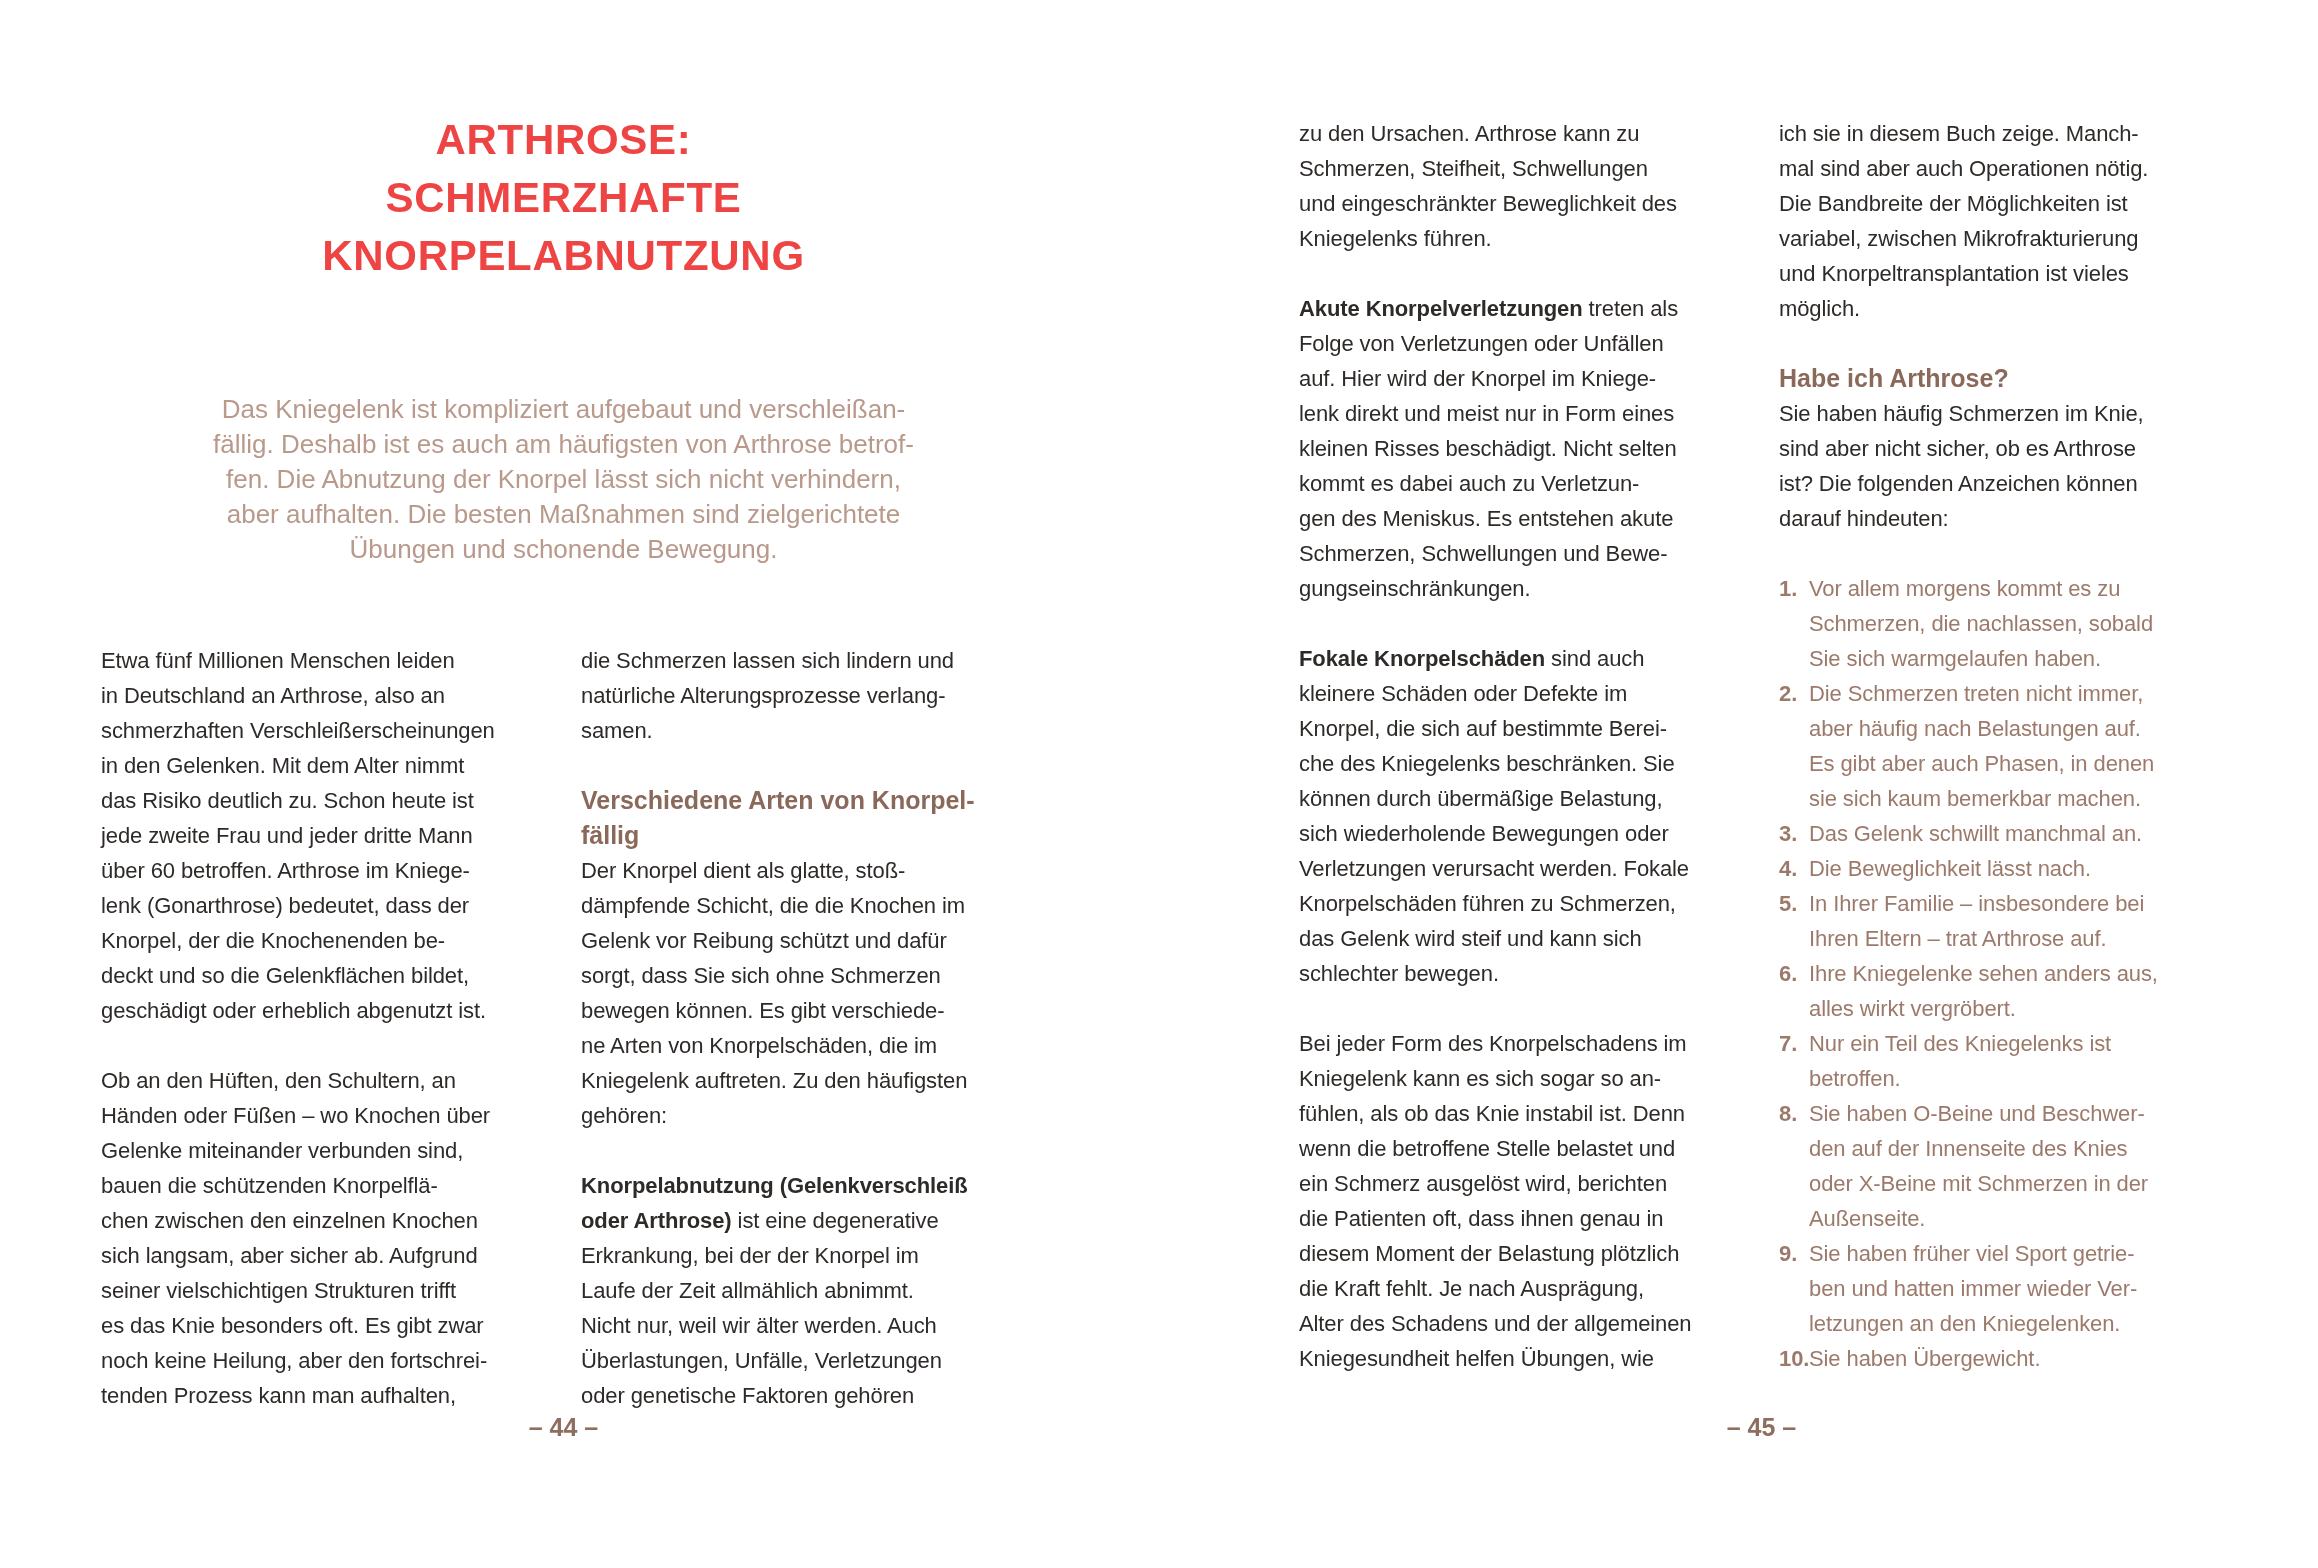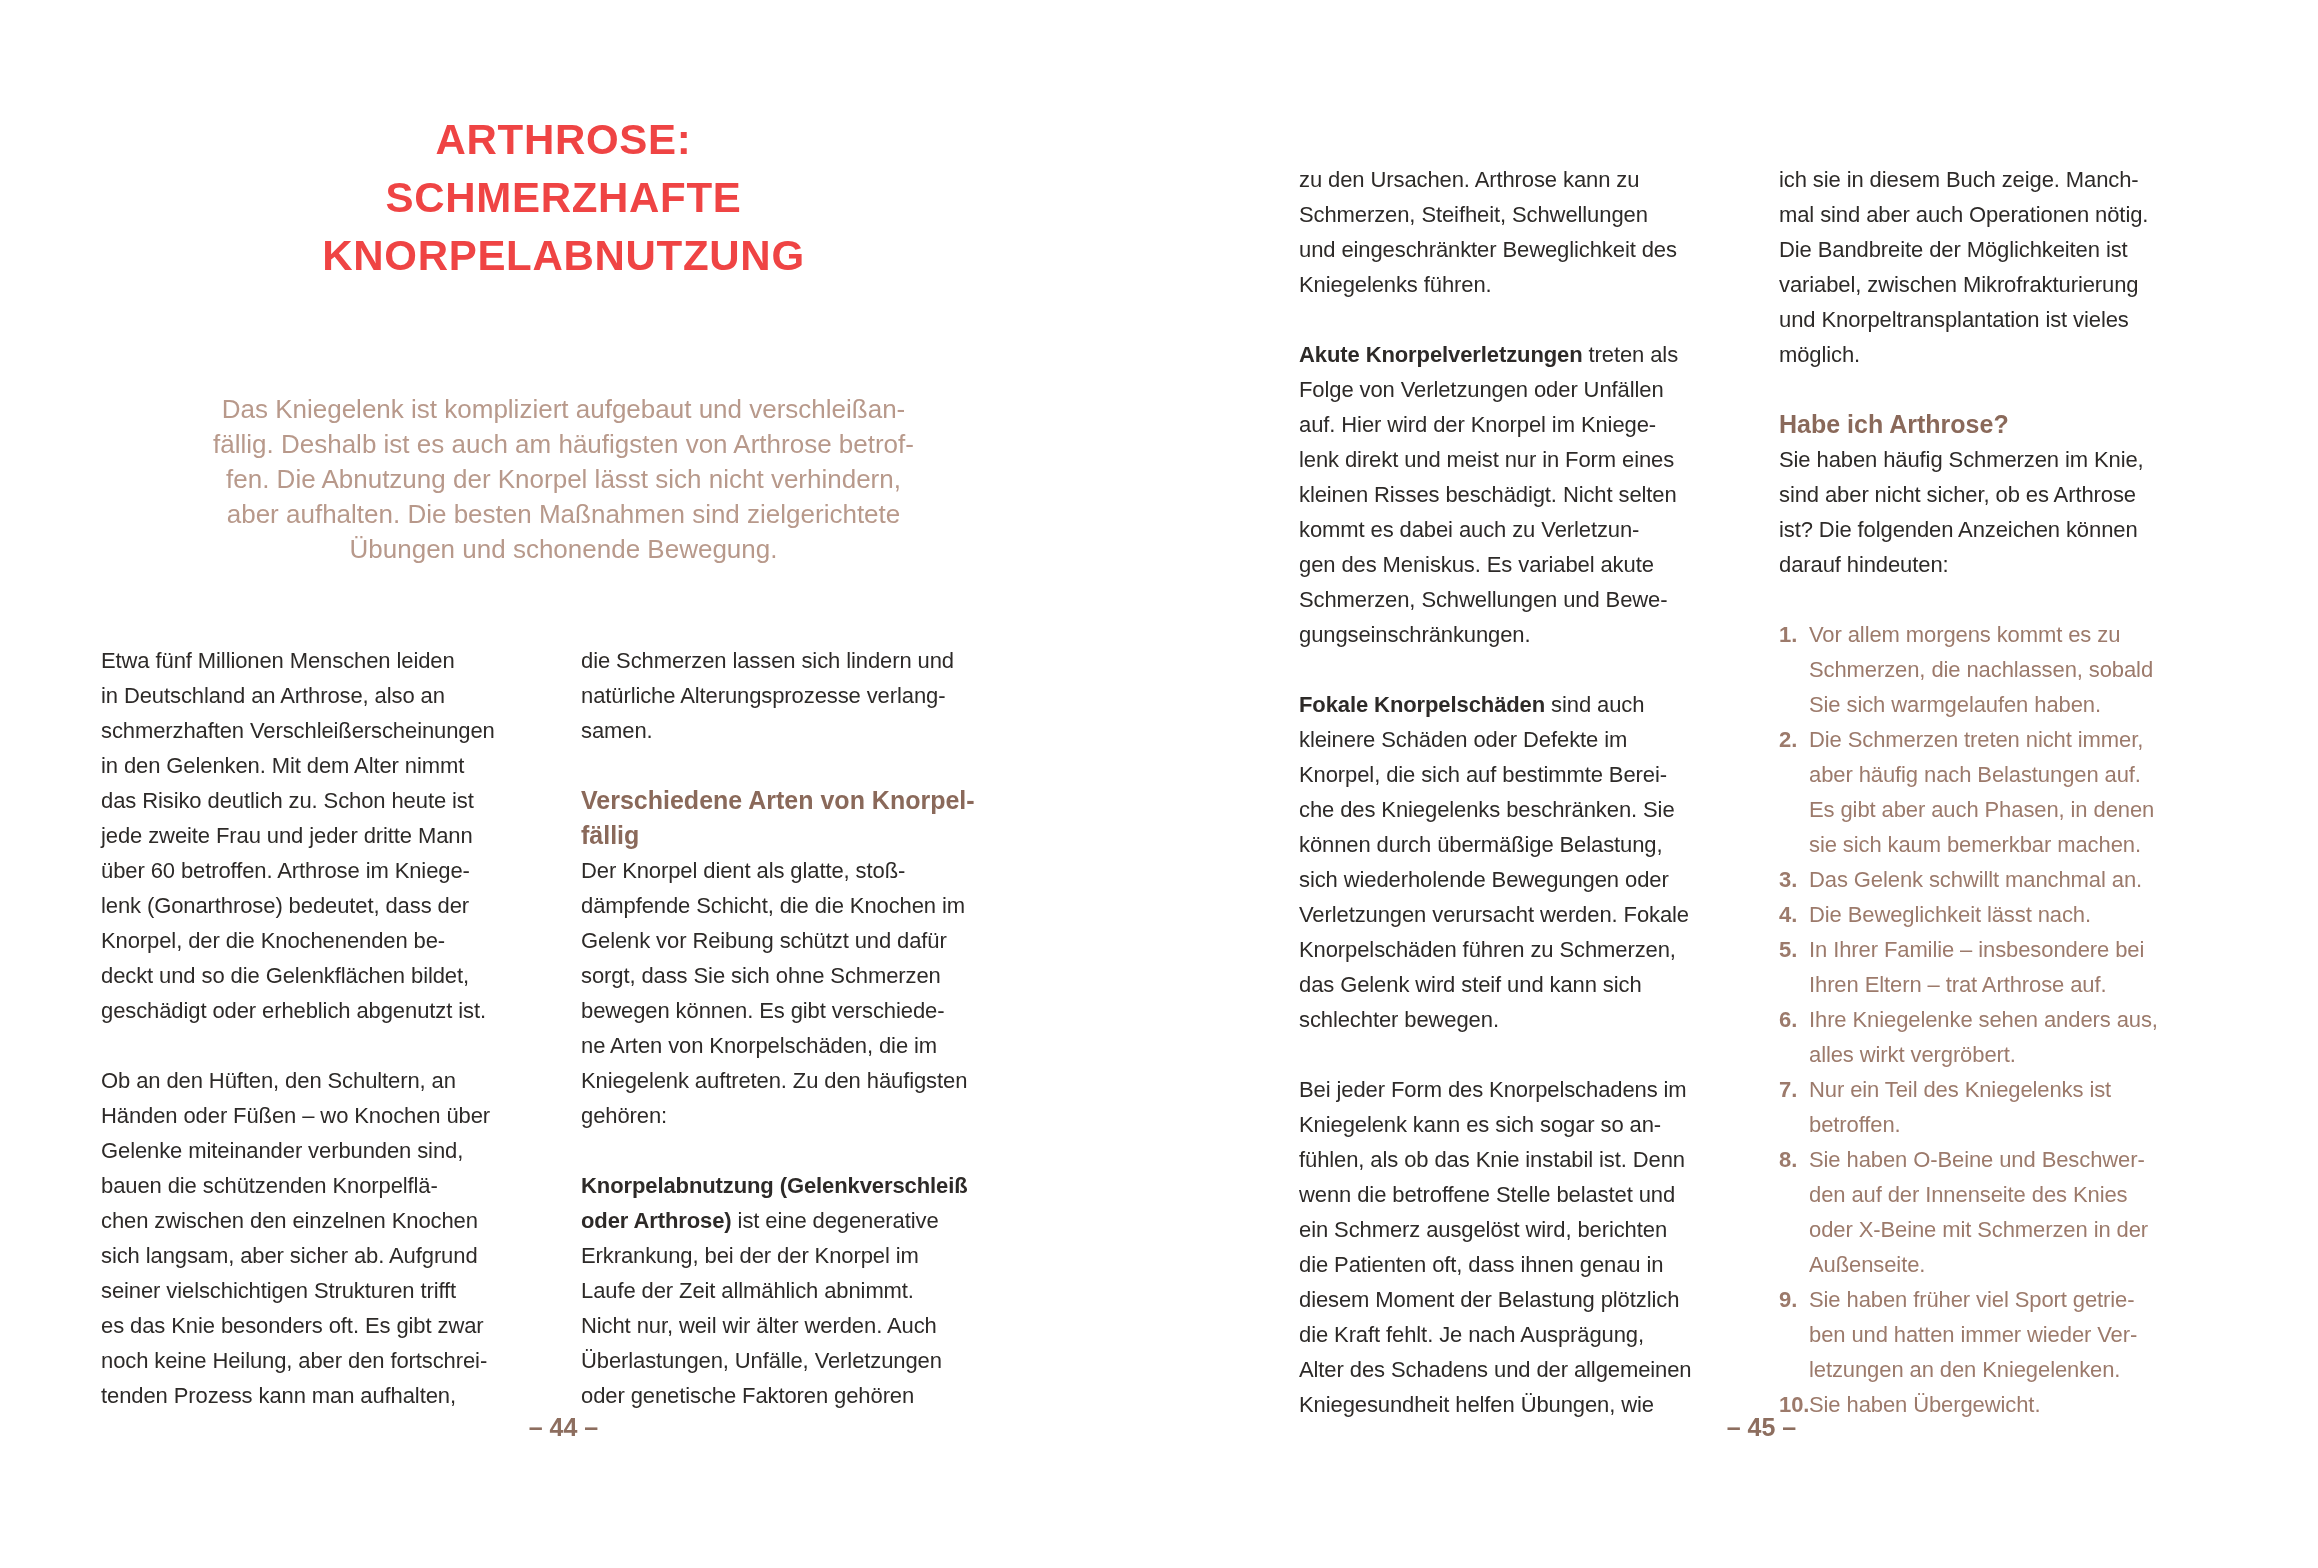--- a/index.html
+++ b/index.html
@@ -6,21 +6,21 @@
   #spread {
     position: relative;
     width: 2319px;
     height: 1569px;
     background: #ffffff;
     font-family: "Liberation Sans", sans-serif;
     overflow: hidden;
   }
   .page { position: absolute; top: 0; width: 925px; }
   #page-left  { left: 101px; }
-  #page-right { left: 1299px; margin-top: 46px; }
+  #page-right { left: 1299px; }
 
   .chapter-title {
     margin: 111px 0 0 0;
     font-size: 42px;
     line-height: 58px;
     font-weight: 700;
     letter-spacing: 0.7px;
     color: #ef4444;
     text-align: center;
     white-space: pre-line;
@@ -150,21 +150,21 @@
         <p>zu den Ursachen. Arthrose kann zu
 Schmerzen, Steifheit, Schwellungen
 und eingeschränkter Beweglichkeit des
 Kniegelenks führen.</p>
         <p><span class="lead">Akute Knorpelverletzungen</span><span> treten als
 Folge von Verletzungen oder Unfällen
 auf. Hier wird der Knorpel im Kniege-
 lenk direkt und meist nur in Form eines
 kleinen Risses beschädigt. Nicht selten
 kommt es dabei auch zu Verletzun-
-gen des Meniskus. Es variabel akute
+gen des Meniskus. Es entstehen akute
 Schmerzen, Schwellungen und Bewe-
 gungseinschränkungen.</span></p>
         <p><span class="lead">Fokale Knorpelschäden</span><span> sind auch
 kleinere Schäden oder Defekte im
 Knorpel, die sich auf bestimmte Berei-
 che des Kniegelenks beschränken. Sie
 können durch übermäßige Belastung,
 sich wiederholende Bewegungen oder
 Verletzungen verursacht werden. Fokale
 Knorpelschäden führen zu Schmerzen,

